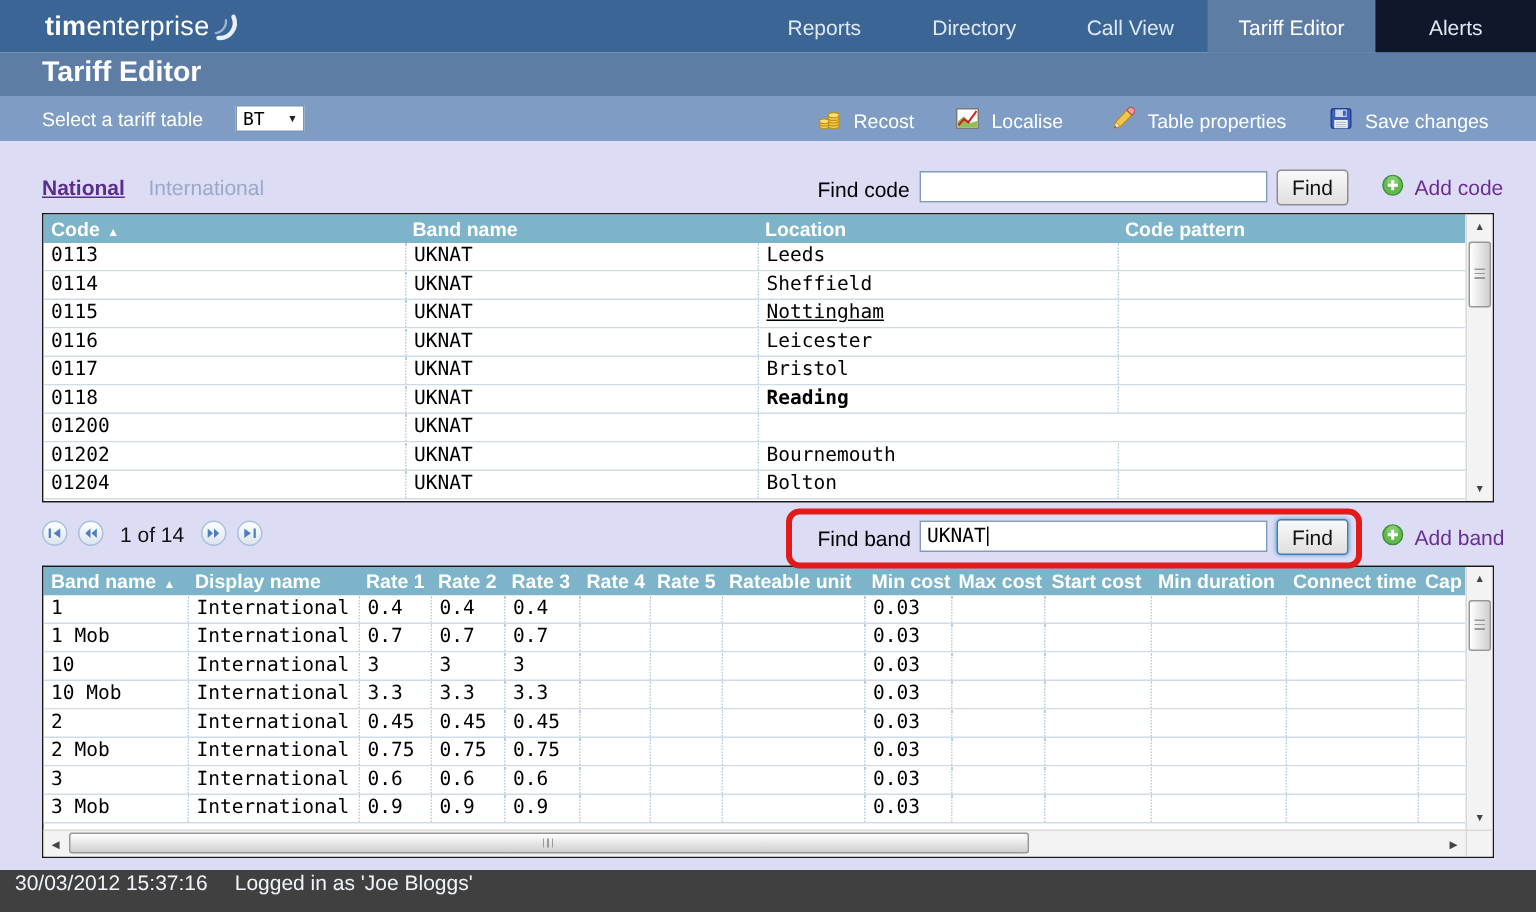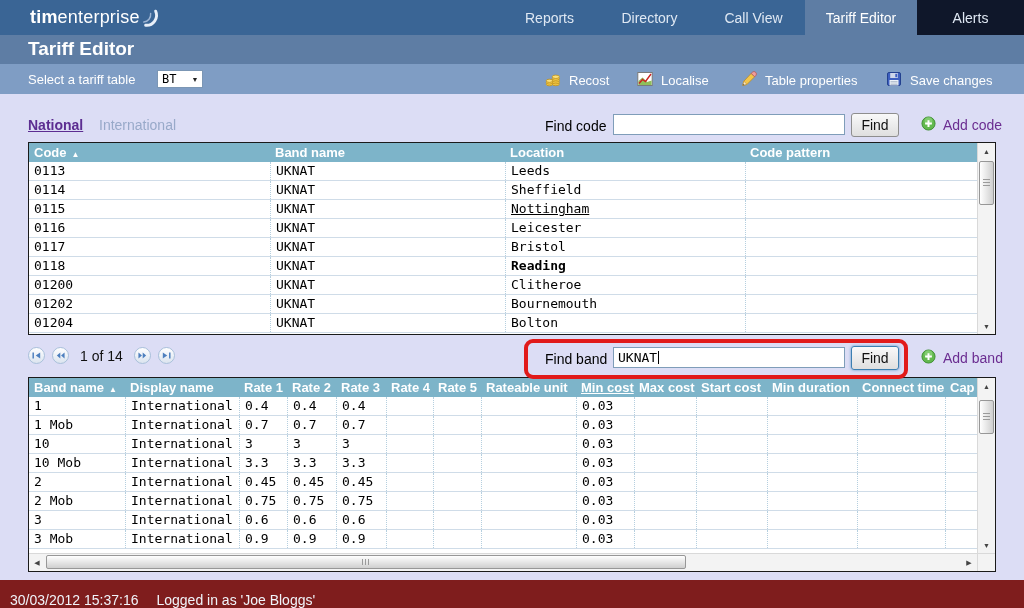--- a/index.html
+++ b/index.html
@@ -72,21 +72,21 @@
                     background:repeating-linear-gradient(#9a9a9a 0 1px, transparent 1px 3px); }
   .hscroll { position:absolute; left:0; right:18px; bottom:0; height:18px; background:#f3f3f3; border-top:1px solid #d9d9d9; }
   .h-btn { position:absolute; top:0; bottom:0; width:16px; display:flex; align-items:center; justify-content:center; font-size:7px; color:#444; cursor:pointer; }
   .h-btn.left { left:0; } .h-btn.right { right:0; }
   .h-thumb { position:absolute; left:17px; top:1px; height:14px; width:640px; background:linear-gradient(#ffffff,#cfcfcf); border:1px solid #979797; border-radius:2px; cursor:grab; }
   .h-thumb::after { content:""; position:absolute; top:3px; bottom:3px; left:50%; margin-left:-4px; width:8px;
                     background:repeating-linear-gradient(90deg,#9a9a9a 0 1px, transparent 1px 3px); }
   .corner { position:absolute; right:0; bottom:0; width:18px; height:18px; background:#f3f3f3; border-left:1px solid #d9d9d9; border-top:1px solid #d9d9d9; }
 
   
-  .statusbar { position:absolute; left:0; right:0; top:580px; height:28px; background:#7f1d1d; color:#f0f4fa; font-size:14px; display:flex; align-items:flex-end; padding-left:10px; gap:18px; }
+  .statusbar { position:absolute; left:0; right:0; top:580px; height:28px; background:#404040; color:#f0f4fa; font-size:14px; display:flex; align-items:flex-start; padding-left:10px; gap:18px; }
 </style>
 </head>
 <body>
 
 <div class="screen">
 
   <div class="topbar">
     <div class="logo">
       <span class="bold">tim</span>
         <span>enterprise</span>
@@ -232,21 +232,20 @@
         </div>
         <div class="tr">
           <div class="td" style="width: 241px;">0118</div>
           <div class="td" style="width: 235px;">UKNAT</div>
           <div class="td" style="width: 240px; font-weight: bold;">Reading</div>
           <div class="td" style="width: 232px;"></div>
         </div>
         <div class="tr">
           <div class="td" style="width: 241px;">01200</div>
           <div class="td" style="width: 235px;">UKNAT</div>
-          <div class="td" style="width: 240px;">Clitheroe</div>
           <div class="td" style="width: 232px;"></div>
         </div>
         <div class="tr">
           <div class="td" style="width: 241px;">01202</div>
           <div class="td" style="width: 235px;">UKNAT</div>
           <div class="td" style="width: 240px;">Bournemouth</div>
           <div class="td" style="width: 232px;"></div>
         </div>
         <div class="tr">
           <div class="td" style="width: 241px;">01204</div>
@@ -314,21 +313,21 @@
     <div class="grid" data-table="bands_section.table">
         <div class="thead">
           <div class="th" style="width: 96px;">Band name<span class="sort">▲</span></div>
           <div class="th" style="width: 114px;">Display name</div>
           <div class="th" style="width: 48px;">Rate 1</div>
           <div class="th" style="width: 49px;">Rate 2</div>
           <div class="th" style="width: 50px;">Rate 3</div>
           <div class="th" style="width: 47px;">Rate 4</div>
           <div class="th" style="width: 48px;">Rate 5</div>
           <div class="th" style="width: 95px;">Rateable unit</div>
-          <div class="th" style="width: 58px; text-decoration: underline;">Min cost</div>
+          <div class="th" style="width: 58px;">Min cost</div>
           <div class="th" style="width: 62px;">Max cost</div>
           <div class="th" style="width: 71px;">Start cost</div>
           <div class="th" style="width: 90px;">Min duration</div>
           <div class="th" style="width: 88px;">Connect time</div>
           <div class="th" style="width: 32px;">Cap l</div>
         </div>
         <div class="tr">
           <div class="td" style="width: 96px;">1</div>
           <div class="td" style="width: 114px;">International</div>
           <div class="td" style="width: 48px;">0.4</div>

